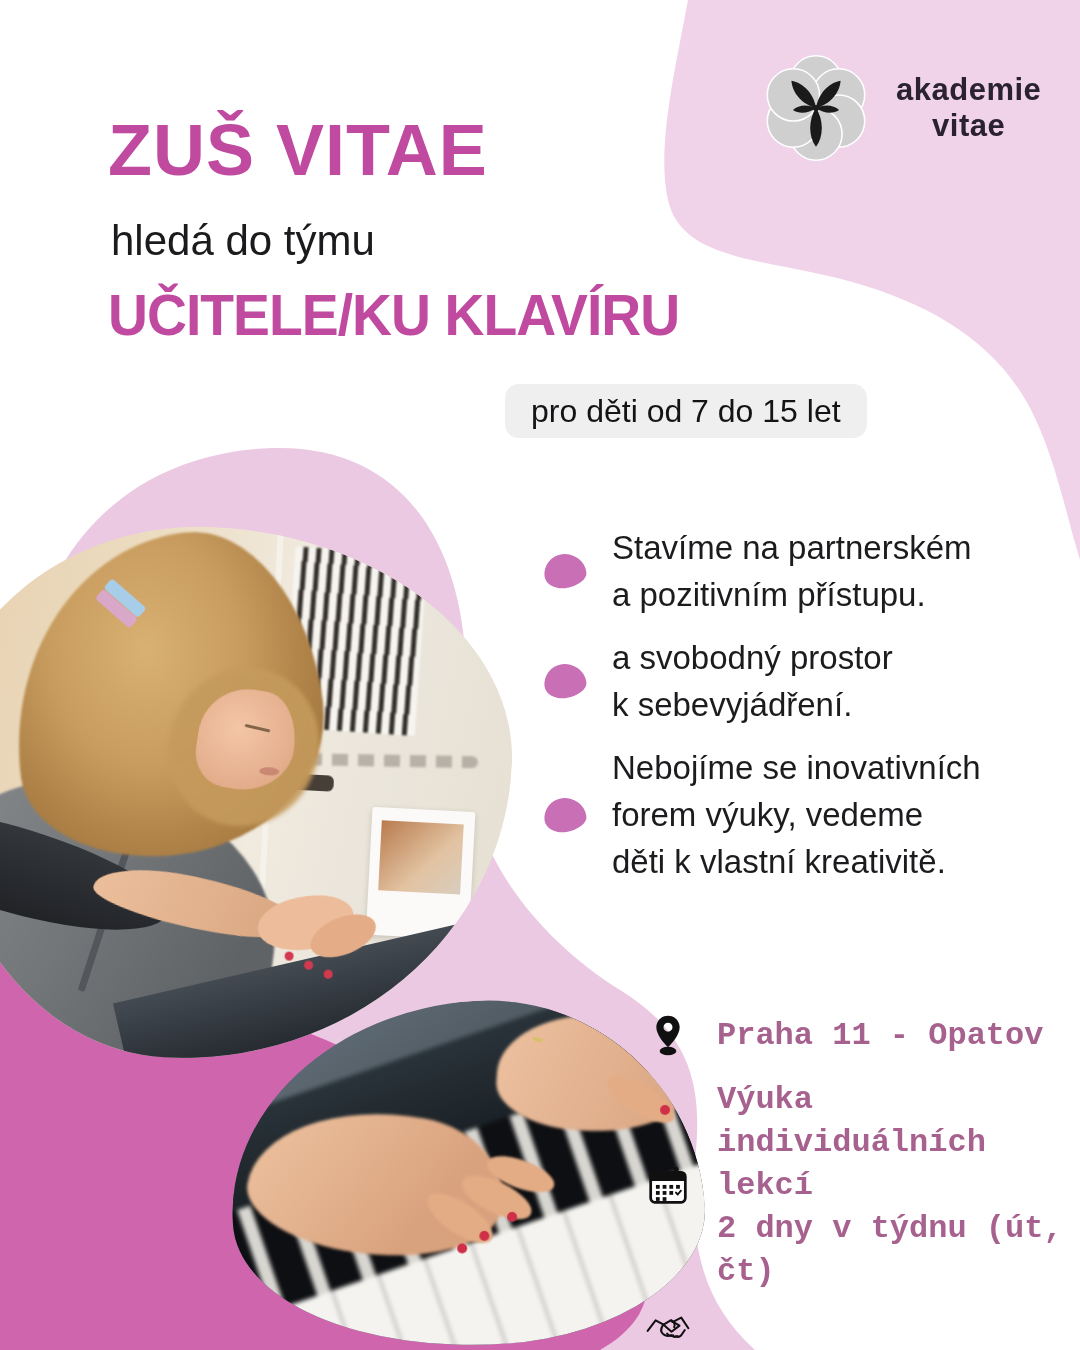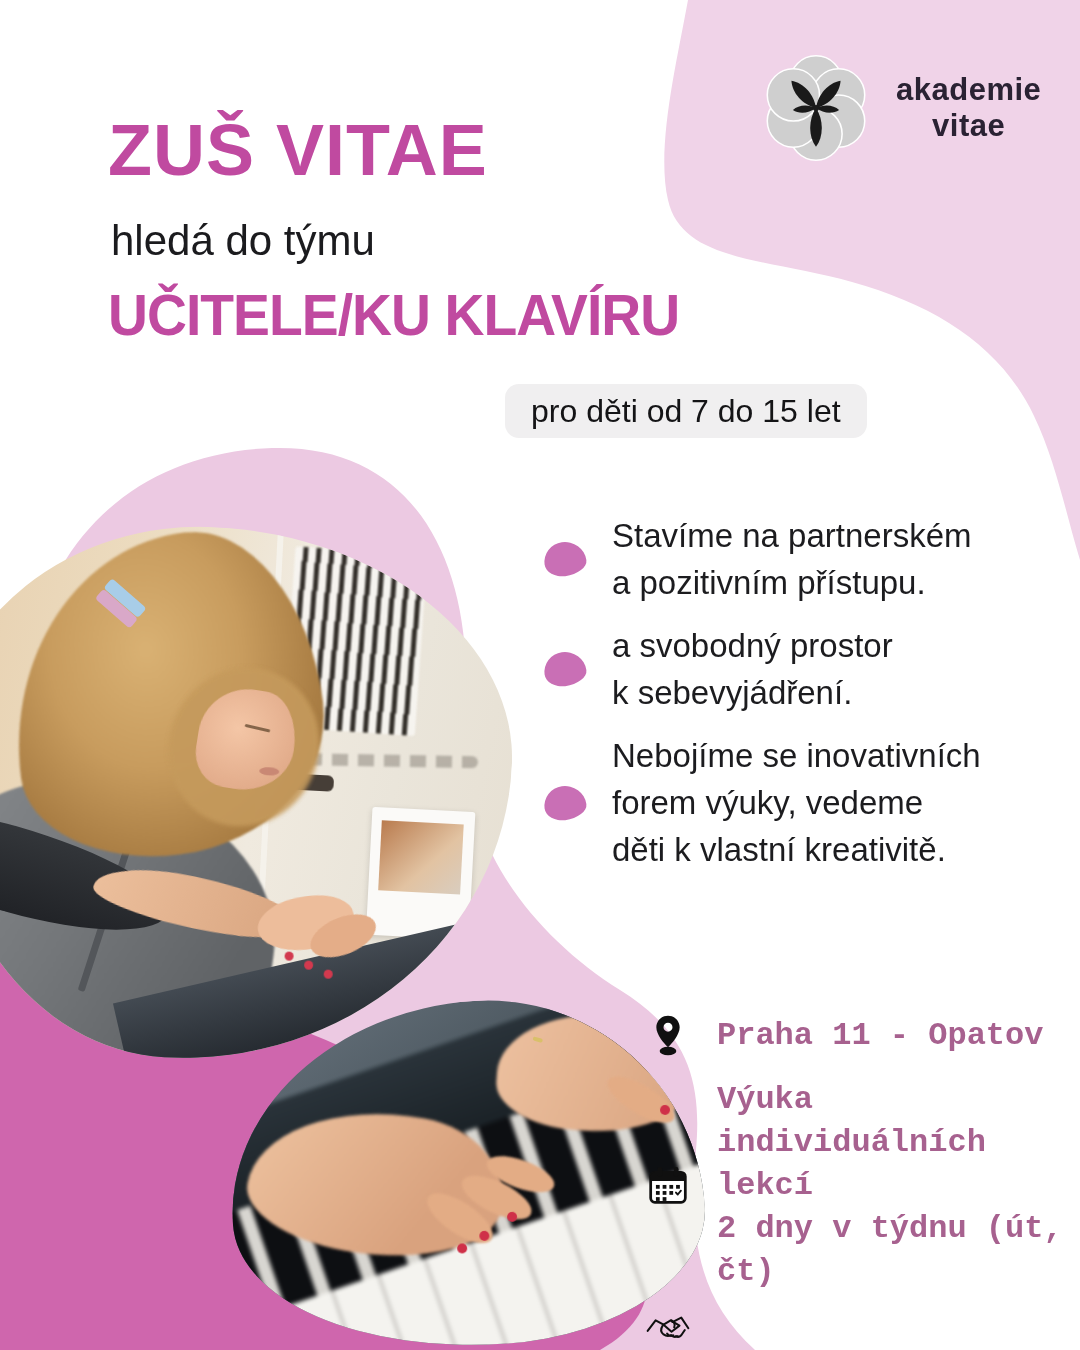--- a/index.html
+++ b/index.html
@@ -28,21 +28,21 @@
     display:flex;align-items:center;background:#f0eff0;border-radius:14px;
     font-size:32px;color:#141416;white-space:nowrap;
   }
 
   
   .logo{position:absolute;left:758px;top:50px;z-index:5;display:flex;align-items:center;gap:22px;}
   .logo-flower{width:116px;height:116px;flex:none;}
   .logo-word{font-size:31px;line-height:36px;font-weight:700;letter-spacing:.5px;color:#2a2233;text-align:center;}
 
   
-  .benefits{position:absolute;left:544px;top:512px;width:480px;z-index:5;}
+  .benefits{position:absolute;left:544px;top:524px;width:480px;z-index:5;}
   .benefit{display:flex;align-items:center;gap:26px;}
   .benefit + .benefit{margin-top:16px;}
   .bullet-blob{
     flex:none;width:42px;height:34px;background:#c96fb5;
     border-radius:48% 52% 55% 45% / 58% 62% 38% 42%;transform:rotate(-8deg);
   }
   .benefit-text{font-size:33px;line-height:47px;color:#1c1c1f;}
   .benefit-text span{display:block;}
 
   

